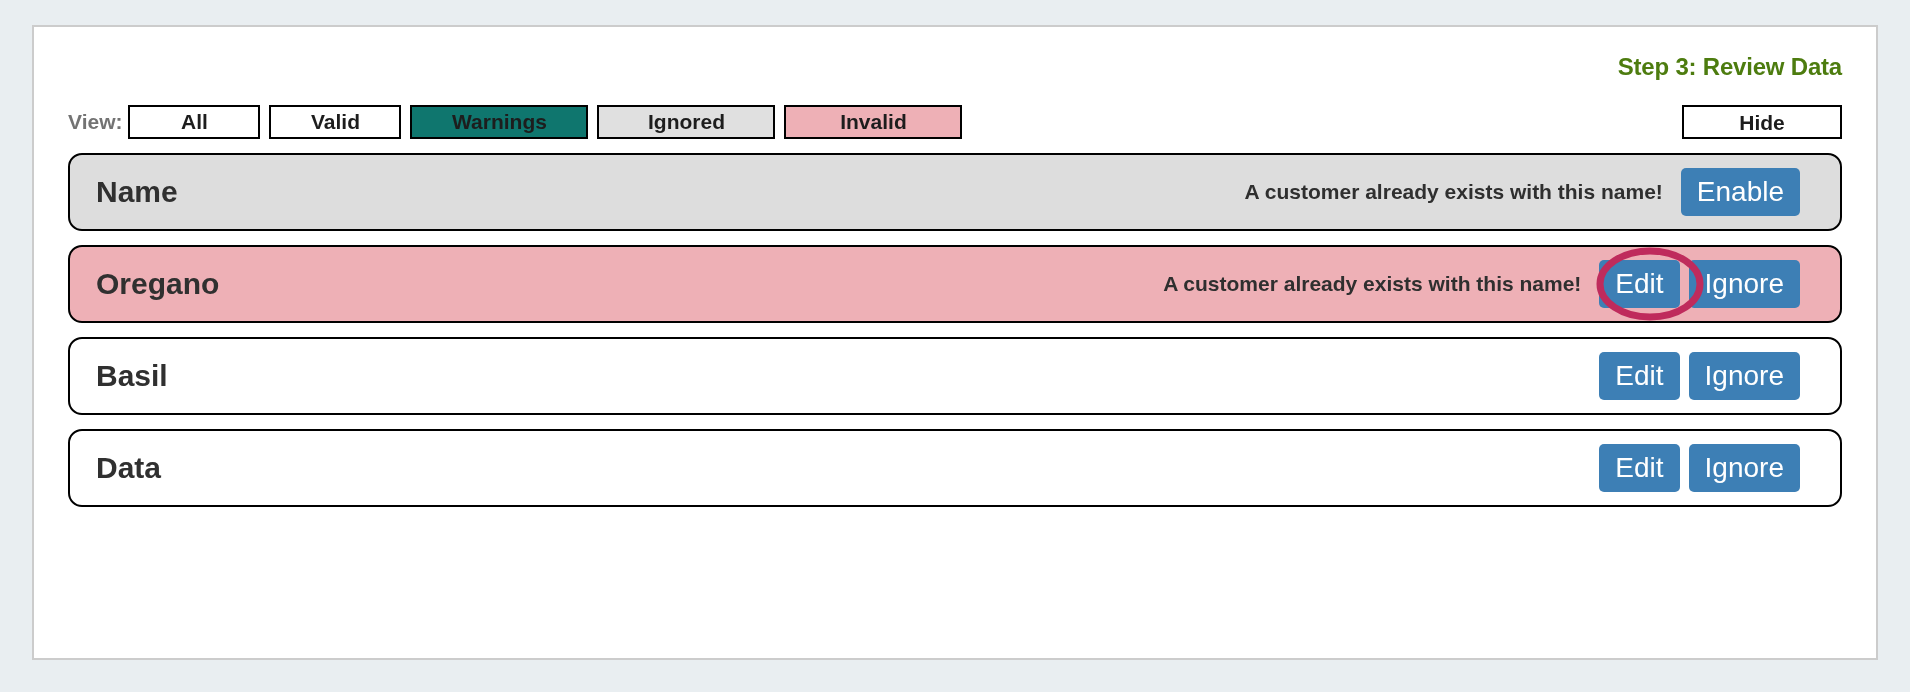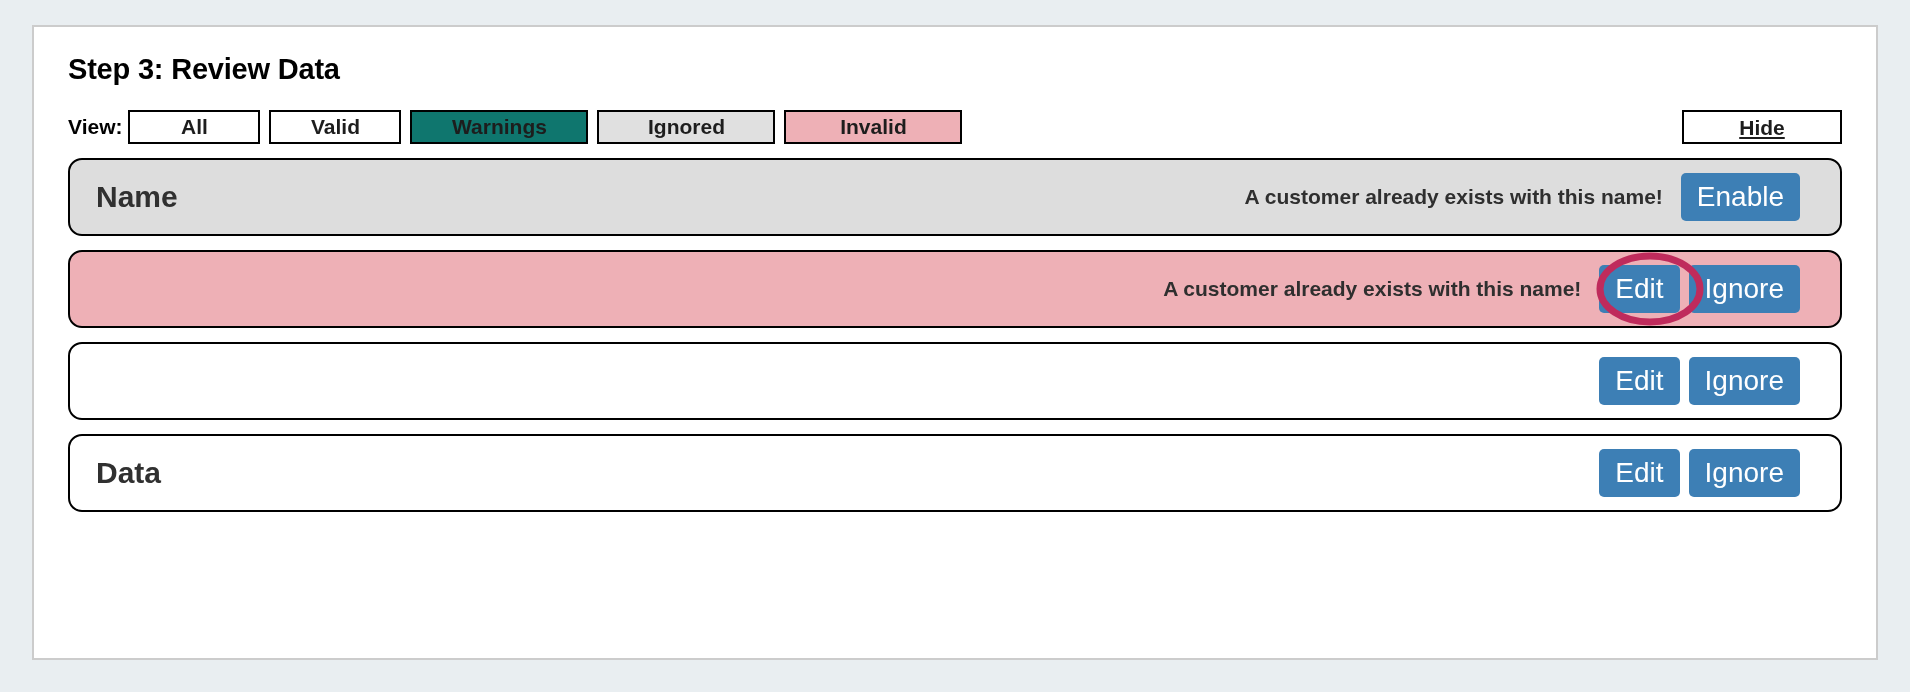--- a/index.html
+++ b/index.html
@@ -21,46 +21,47 @@
     height: 635px;
     background: #ffffff;
     border: 2px solid #cccccc;
   }
 
   .card-inner {
     padding: 26px 34px 0 34px;
   }
 
   .page-title {
-    font-size: 29px;
-    font-weight: bold;
-    color: #000000;
+    font-size: 24px;
+    font-weight: bold;
+    color: #4d7c0f;
     margin: 0 0 0 0;
     letter-spacing: -0.2px;
+    text-align: right;
   }
 
   .page-subtitle {
     font-size: 22px;
     color: #2f2f2f;
     margin: 22px 0 0 0;
     font-weight: normal;
   }
 
   
   .filter-bar {
     margin-top: 24px;
     display: flex;
     align-items: center;
     height: 34px;
   }
 
   .view-label {
     font-size: 21px;
     font-weight: bold;
-    color: #000000;
+    color: #737373;
     margin-right: 6px;
     white-space: nowrap;
   }
 
   .filter-btn {
     height: 34px;
     min-width: 132px;
     border: 2px solid #000000;
     background: #ffffff;
     font-family: "Liberation Sans", sans-serif;
@@ -87,21 +88,20 @@
     background: #ffffff;
     font-family: "Liberation Sans", sans-serif;
     font-size: 21px;
     font-weight: bold;
     color: #1d1d1d;
     line-height: 30px;
     text-align: center;
     cursor: pointer;
     user-select: none;
     margin-right: 0px;
-    text-decoration: underline;
   }
 
   
   .rows {
     margin-top: 14px;
     position: relative;
   }
 
   .data-row {
     position: relative;
@@ -202,33 +202,35 @@
 
       <div class="data-row status-ignored">
         <span class="row-name">Name</span>
         <span class="row-message">A customer already exists with this name!</span>
         <span class="row-actions">
           <button class="action-btn">Enable</button>
         </span>
       </div>
 
       <div class="data-row status-invalid">
+        <span class="row-name">Oregano</span>
         <span class="row-message">A customer already exists with this name!</span>
         <span class="row-actions">
           <button class="action-btn">Edit</button>
           <button class="action-btn">Ignore</button>
         </span>
         <span class="annot-ellipse" style="right: 130px; top: 50%; transform: translateY(-50%);">
           <svg width="120" height="84" viewBox="0 0 120 84">
             <ellipse cx="60" cy="42" rx="50" ry="33" fill="none" stroke="#bf2b5c" stroke-width="7"></ellipse>
           </svg>
         </span>
       </div>
 
       <div class="data-row status-valid">
+        <span class="row-name">Basil</span>
         <span class="row-message"></span>
         <span class="row-actions">
           <button class="action-btn">Edit</button>
           <button class="action-btn">Ignore</button>
         </span>
       </div>
 
       <div class="data-row status-valid">
         <span class="row-name">Data</span>
         <span class="row-message"></span>

